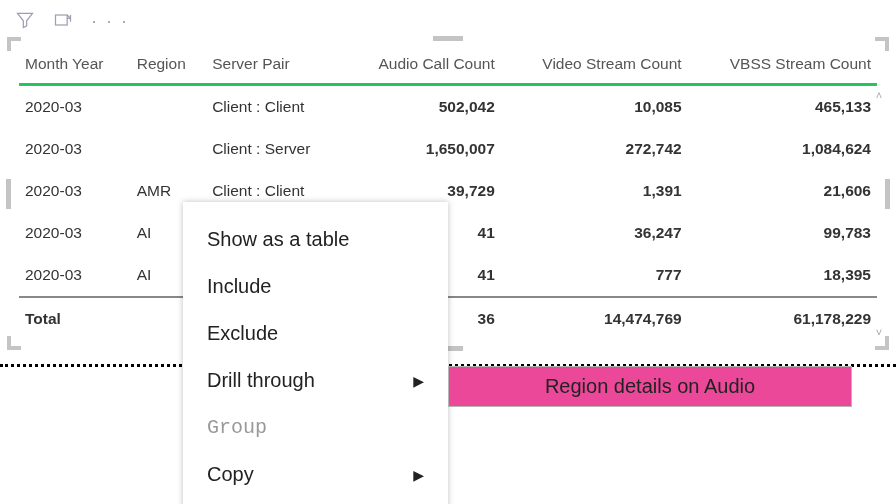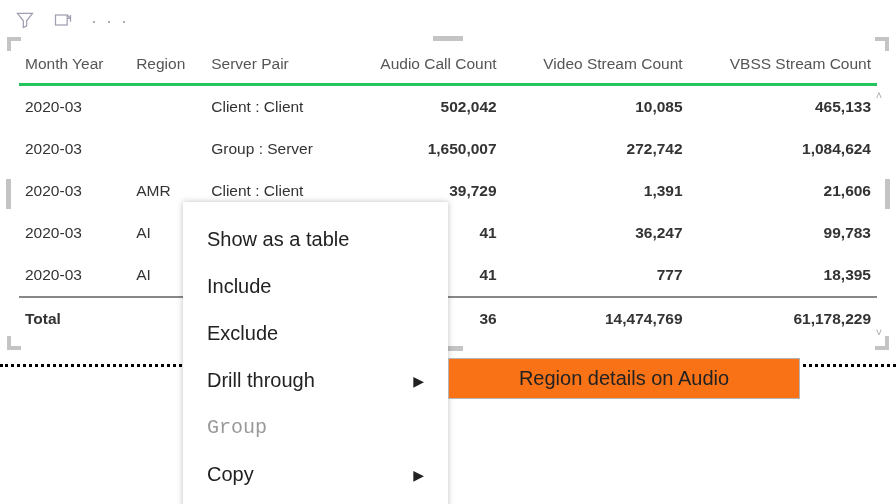--- a/index.html
+++ b/index.html
@@ -127,23 +127,23 @@
     }
     .context-menu .item.disabled { color: #999; font-family: Liberation Mono, monospace; }
     .context-menu .item .arrow {
       font-size: 14px;
       color: #222;
     }
 
     .submenu {
       position: absolute;
       left: 448px;
-      top: 358px;
-      width: 352px;
-      background: #f97316;
+      top: 366px;
+      width: 404px;
+      background: #ec4899;
       border: 1px solid #b5b5b5;
       z-index: 11;
     }
     .submenu .sub-item {
       padding: 8px 0;
       text-align: center;
       font-size: 20px;
       color: #222;
     }
   </style>
@@ -194,21 +194,21 @@
           <td>2020-03</td>
           <td></td>
           <td>Client : Client</td>
           <td class="num">502,042</td>
           <td class="num">10,085</td>
           <td class="num">465,133</td>
         </tr>
         <tr>
           <td>2020-03</td>
           <td></td>
-          <td>Group : Server</td>
+          <td>Client : Server</td>
           <td class="num">1,650,007</td>
           <td class="num">272,742</td>
           <td class="num">1,084,624</td>
         </tr>
         <tr>
           <td>2020-03</td>
           <td>AMR</td>
           <td>Client : Client</td>
           <td class="num">39,729</td>
           <td class="num">1,391</td>

